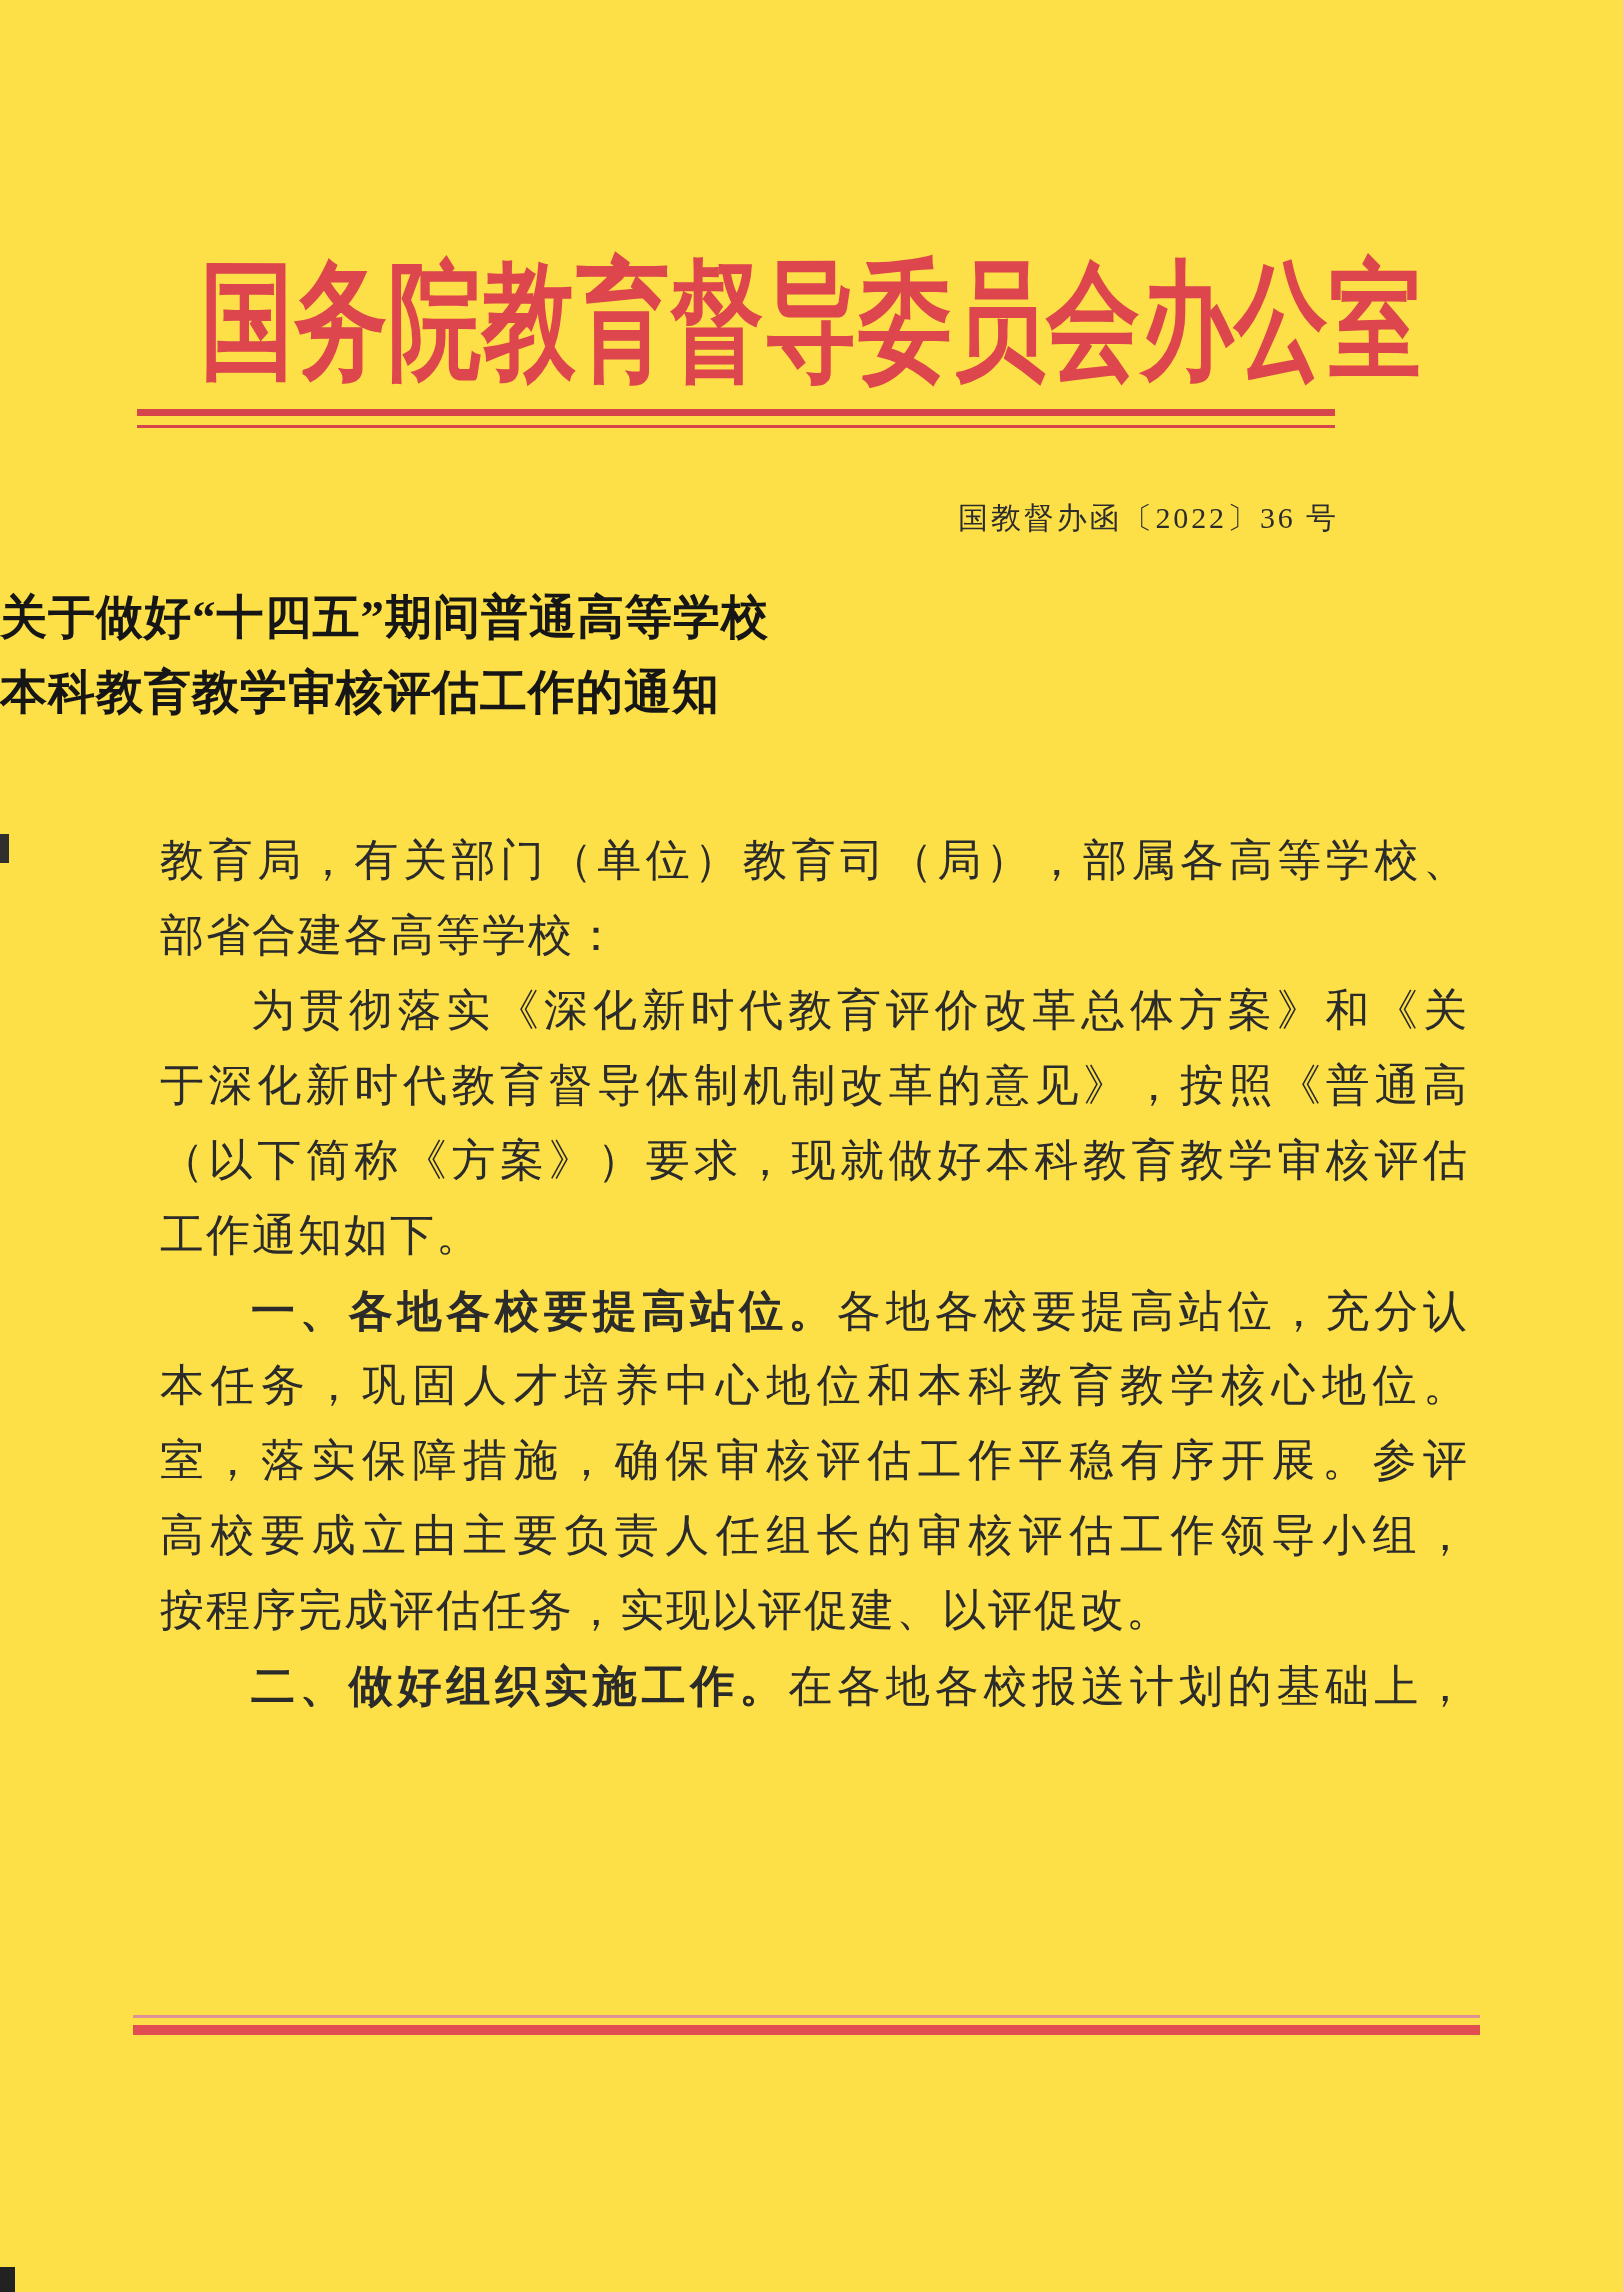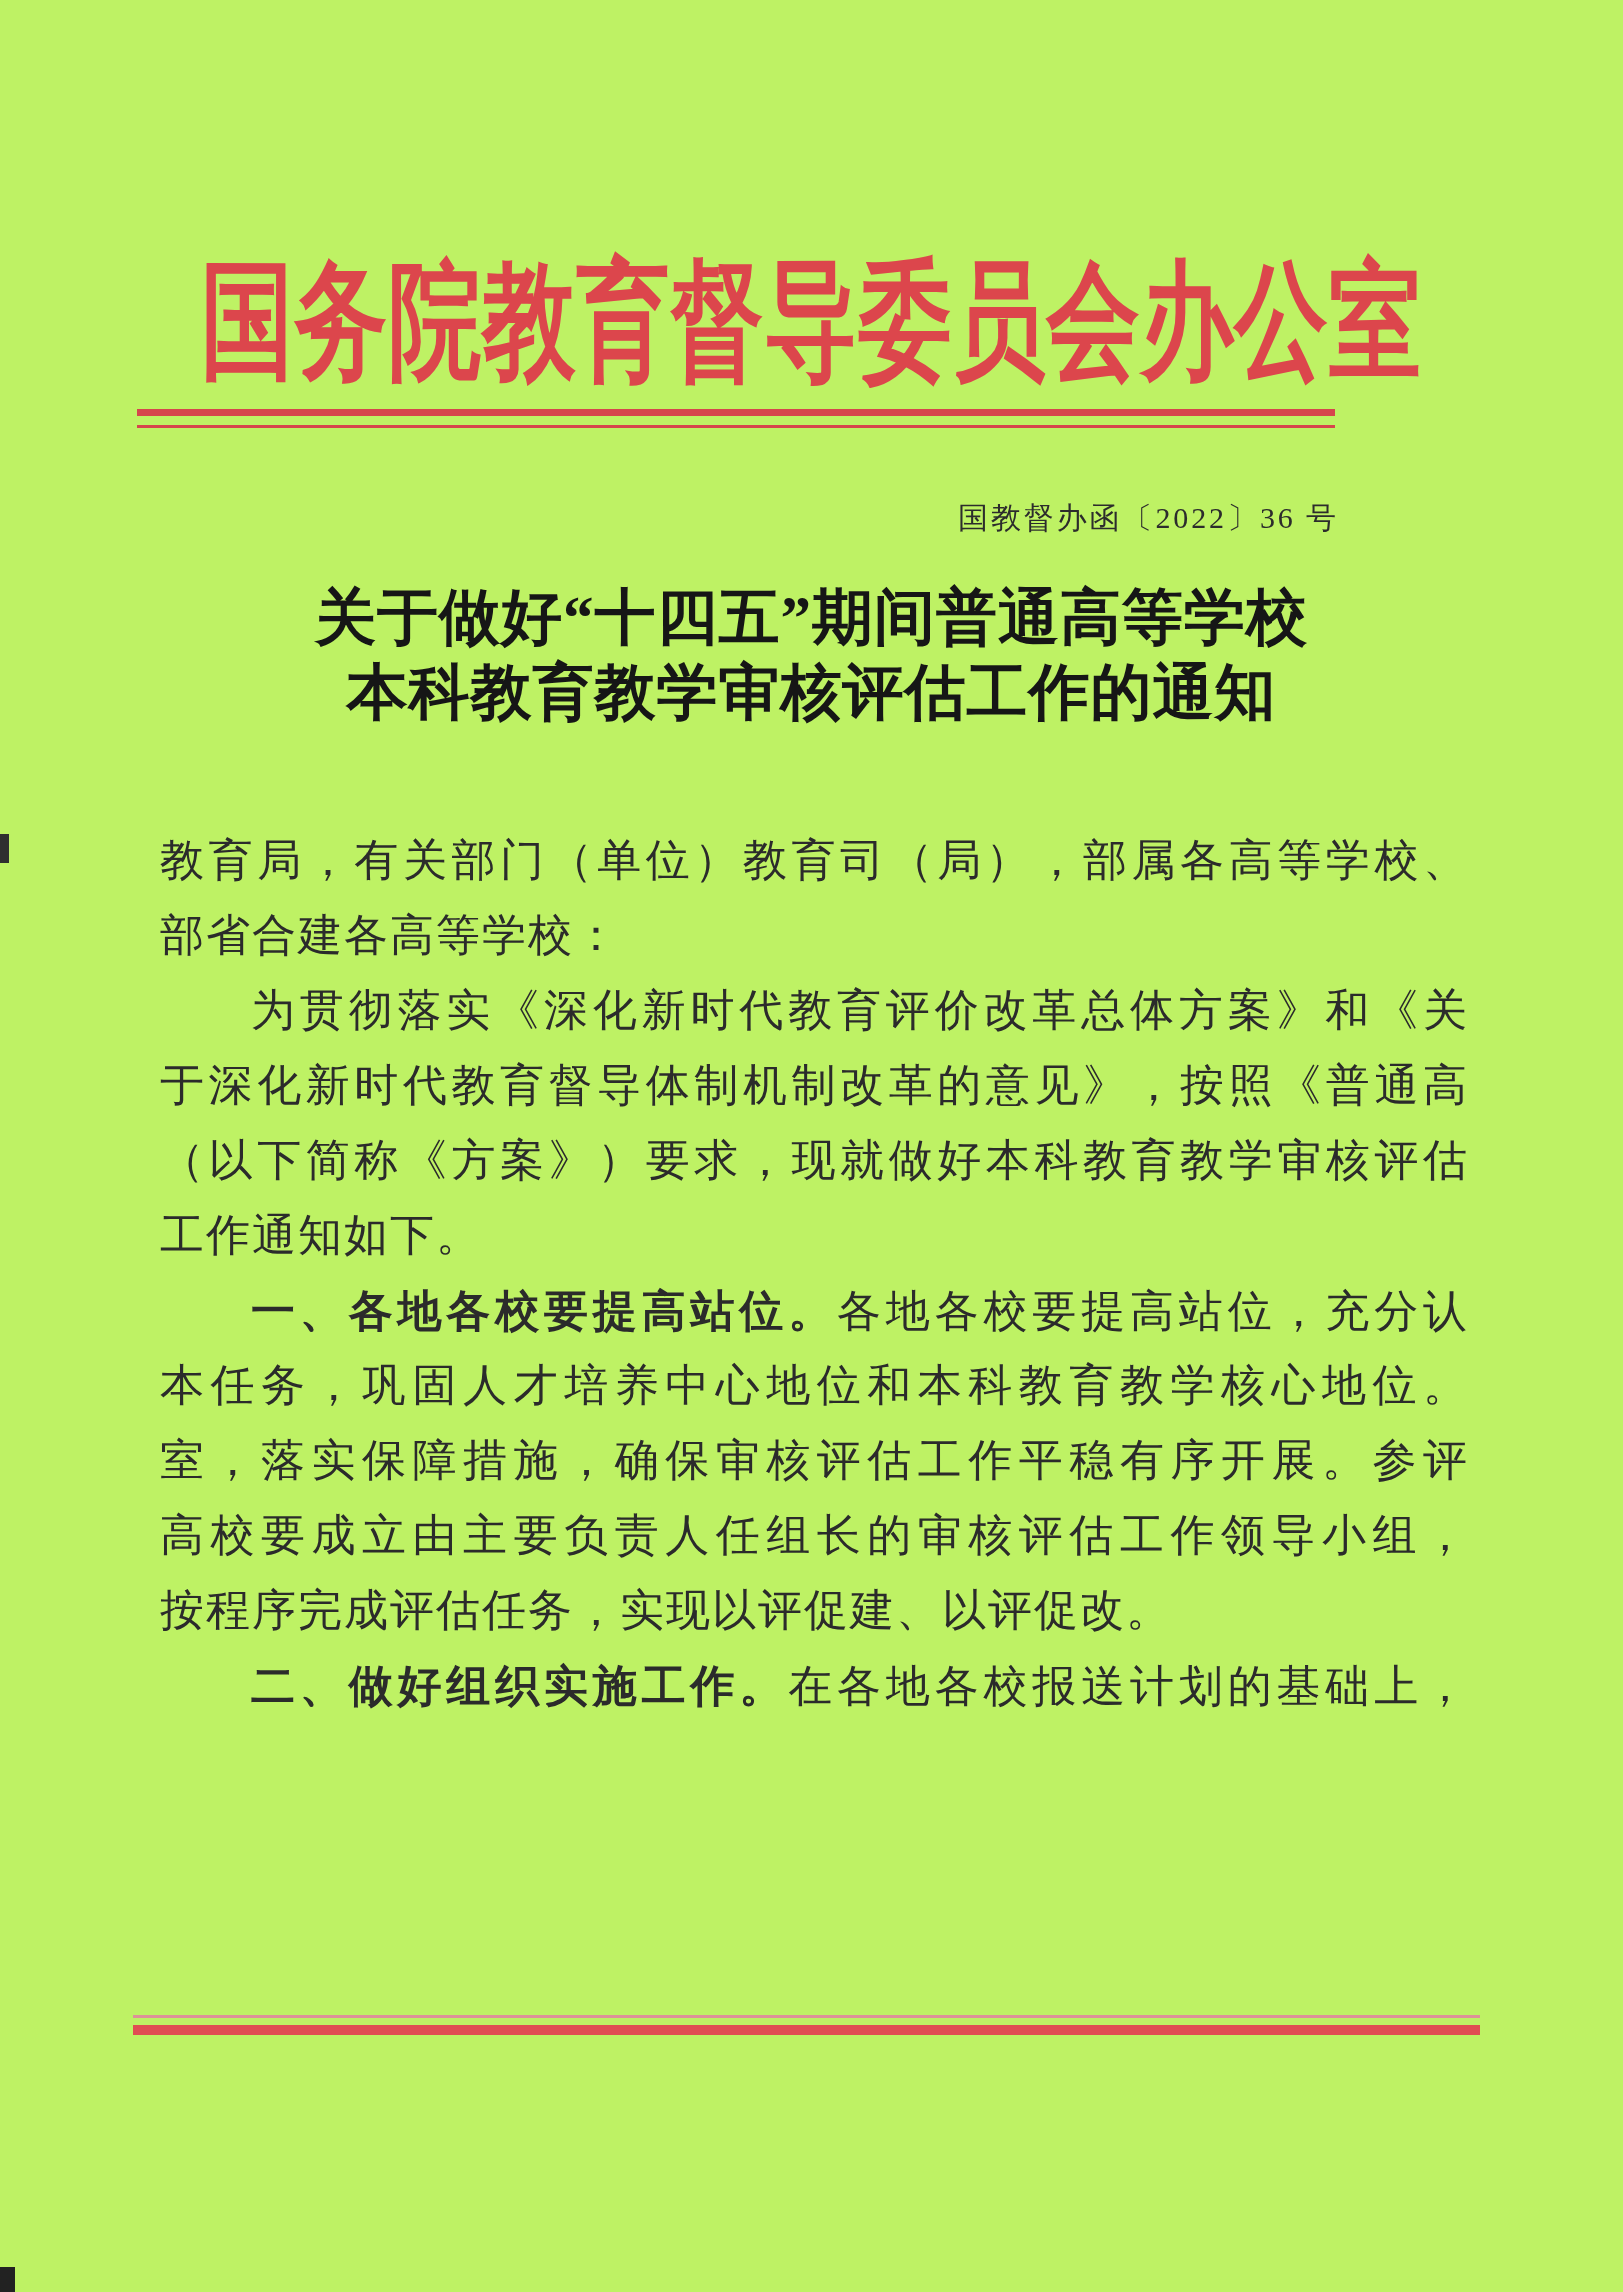--- a/index.html
+++ b/index.html
@@ -1,21 +1,21 @@
 <!DOCTYPE html>
 <html><head>
 <meta charset="utf-8">
 <style>
   html, body { margin: 0; padding: 0; background: #e8e8e8; }
   .page {
     position: relative;
     width: 1623px;
     height: 2293px;
     margin: 0 auto;
-    background: #bef264;
+    background: #fde047;
     overflow: hidden;
     font-family: "Liberation Serif", serif;
     color: #2c2c2c;
   }
   .org-title {
     position: absolute;
     top: 274px;
     left: 0;
     width: 100%;
     height: 96px;
@@ -44,22 +44,22 @@
     line-height: 45px;
     letter-spacing: 2.9px;
     color: #2c2c2c;
     white-space: nowrap;
   }
   .doc-title {
     position: absolute;
     top: 580px;
     left: 0;
     width: 100%;
-    text-align: center;
-    font-size: 61px;
+    text-align: left;
+    font-size: 47px;
     line-height: 75px;
     font-weight: 700;
     letter-spacing: 1px;
     color: #161616;
     white-space: nowrap;
   }
   .doc-body {
     position: absolute;
     top: 823px;
     left: 160px;

